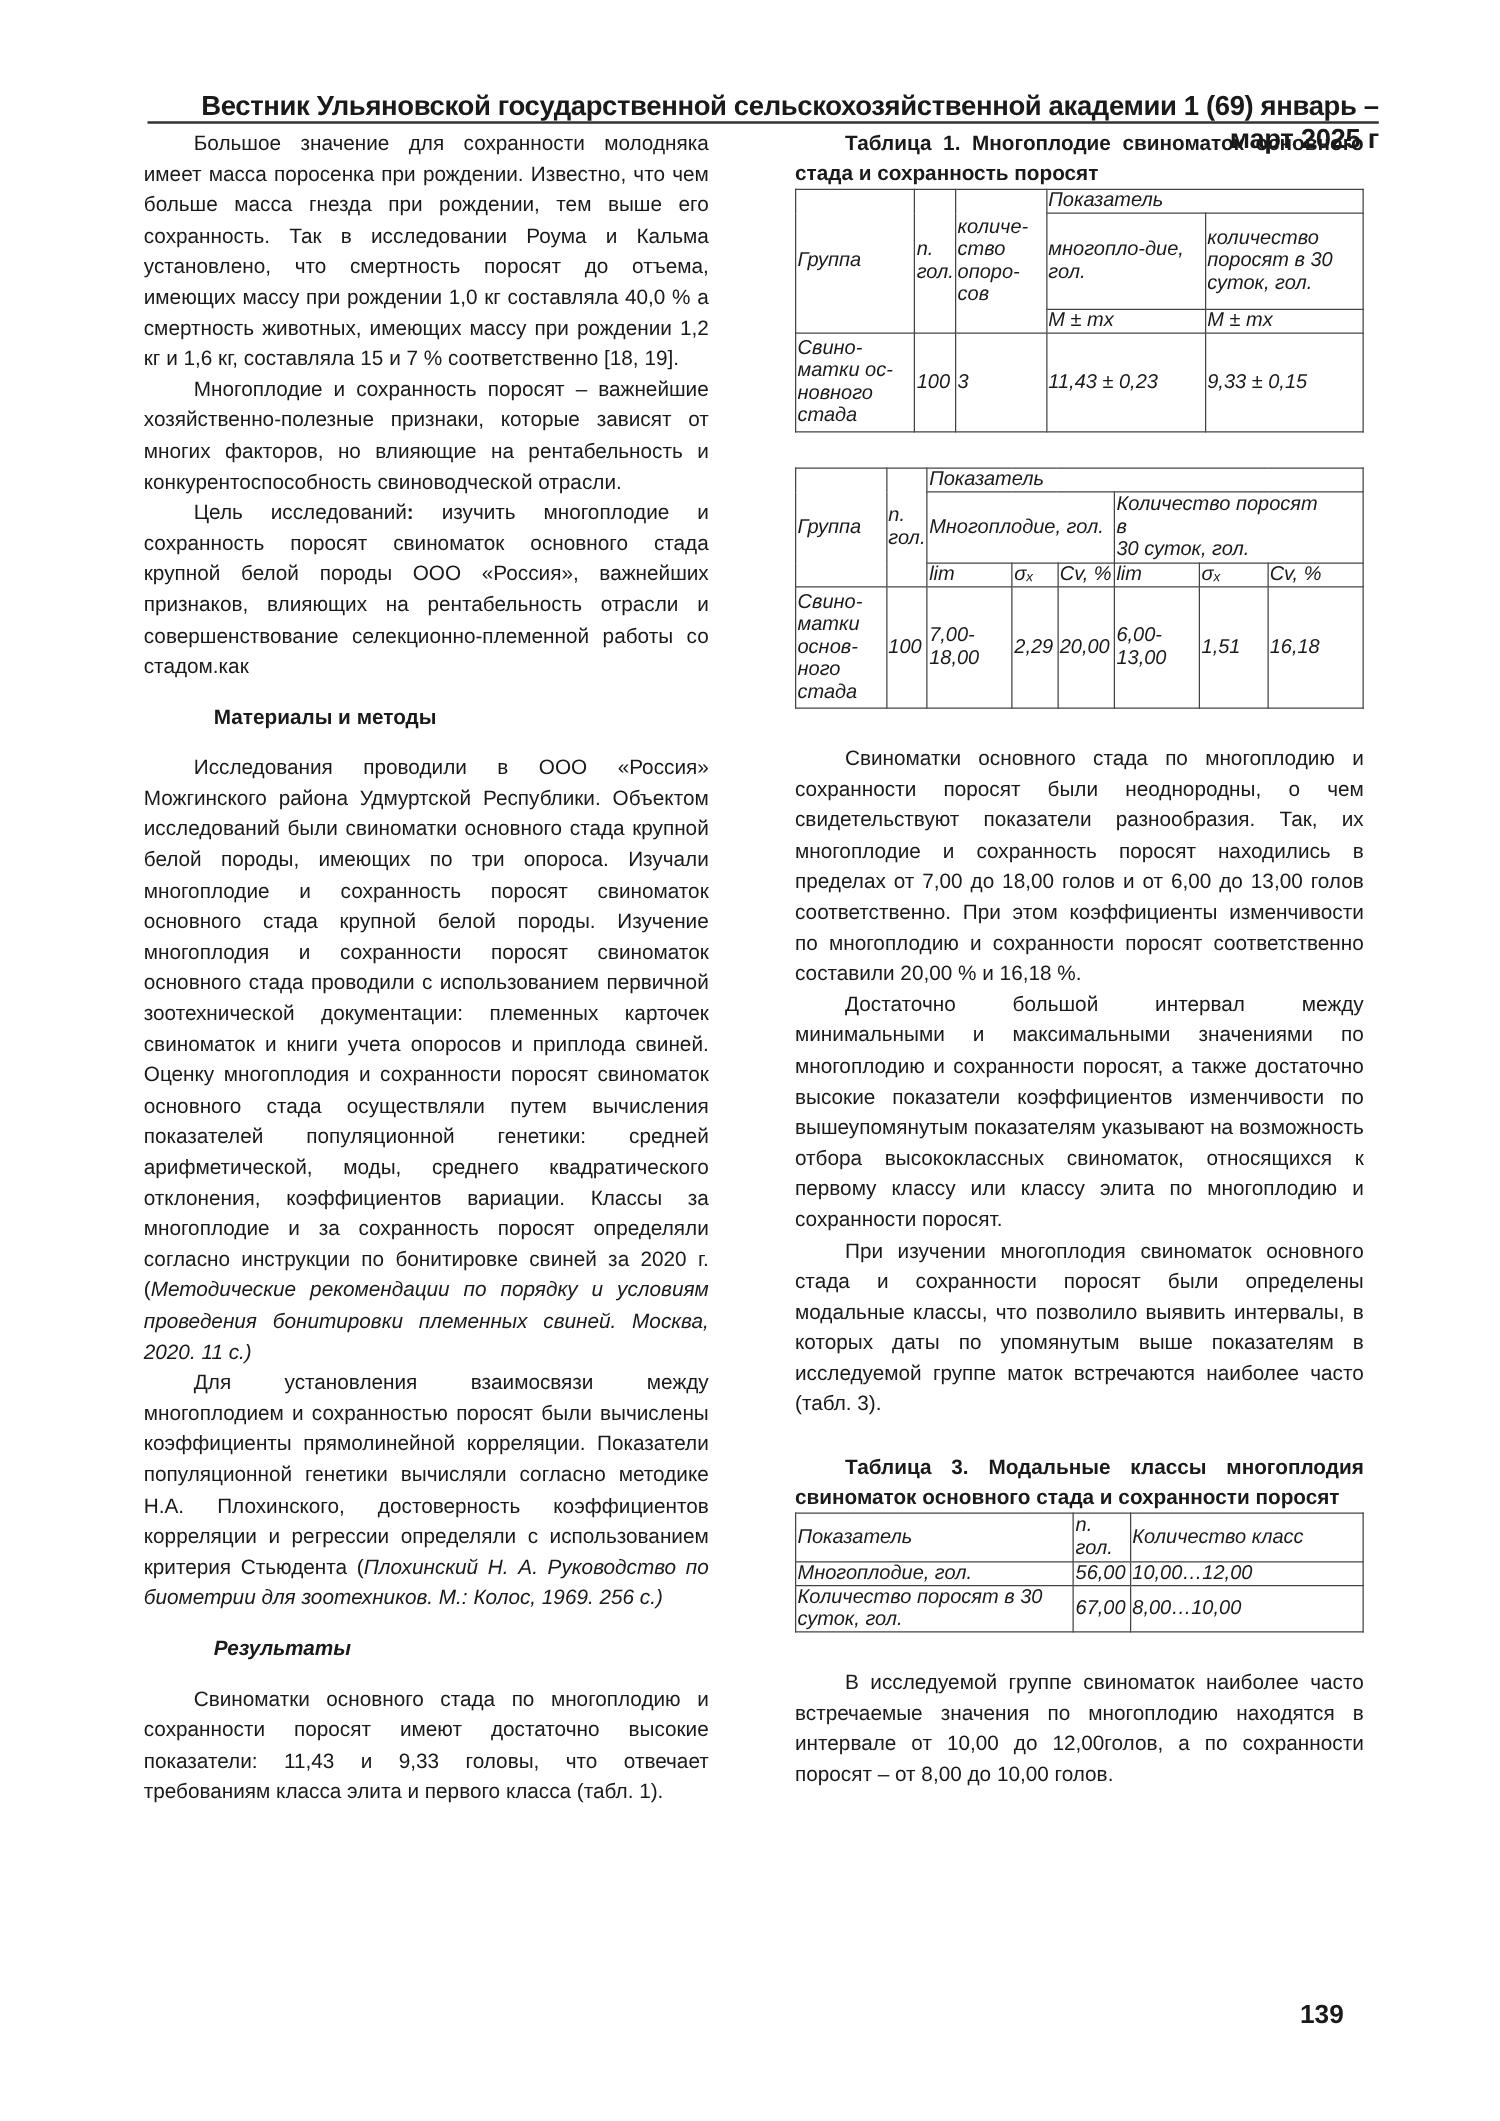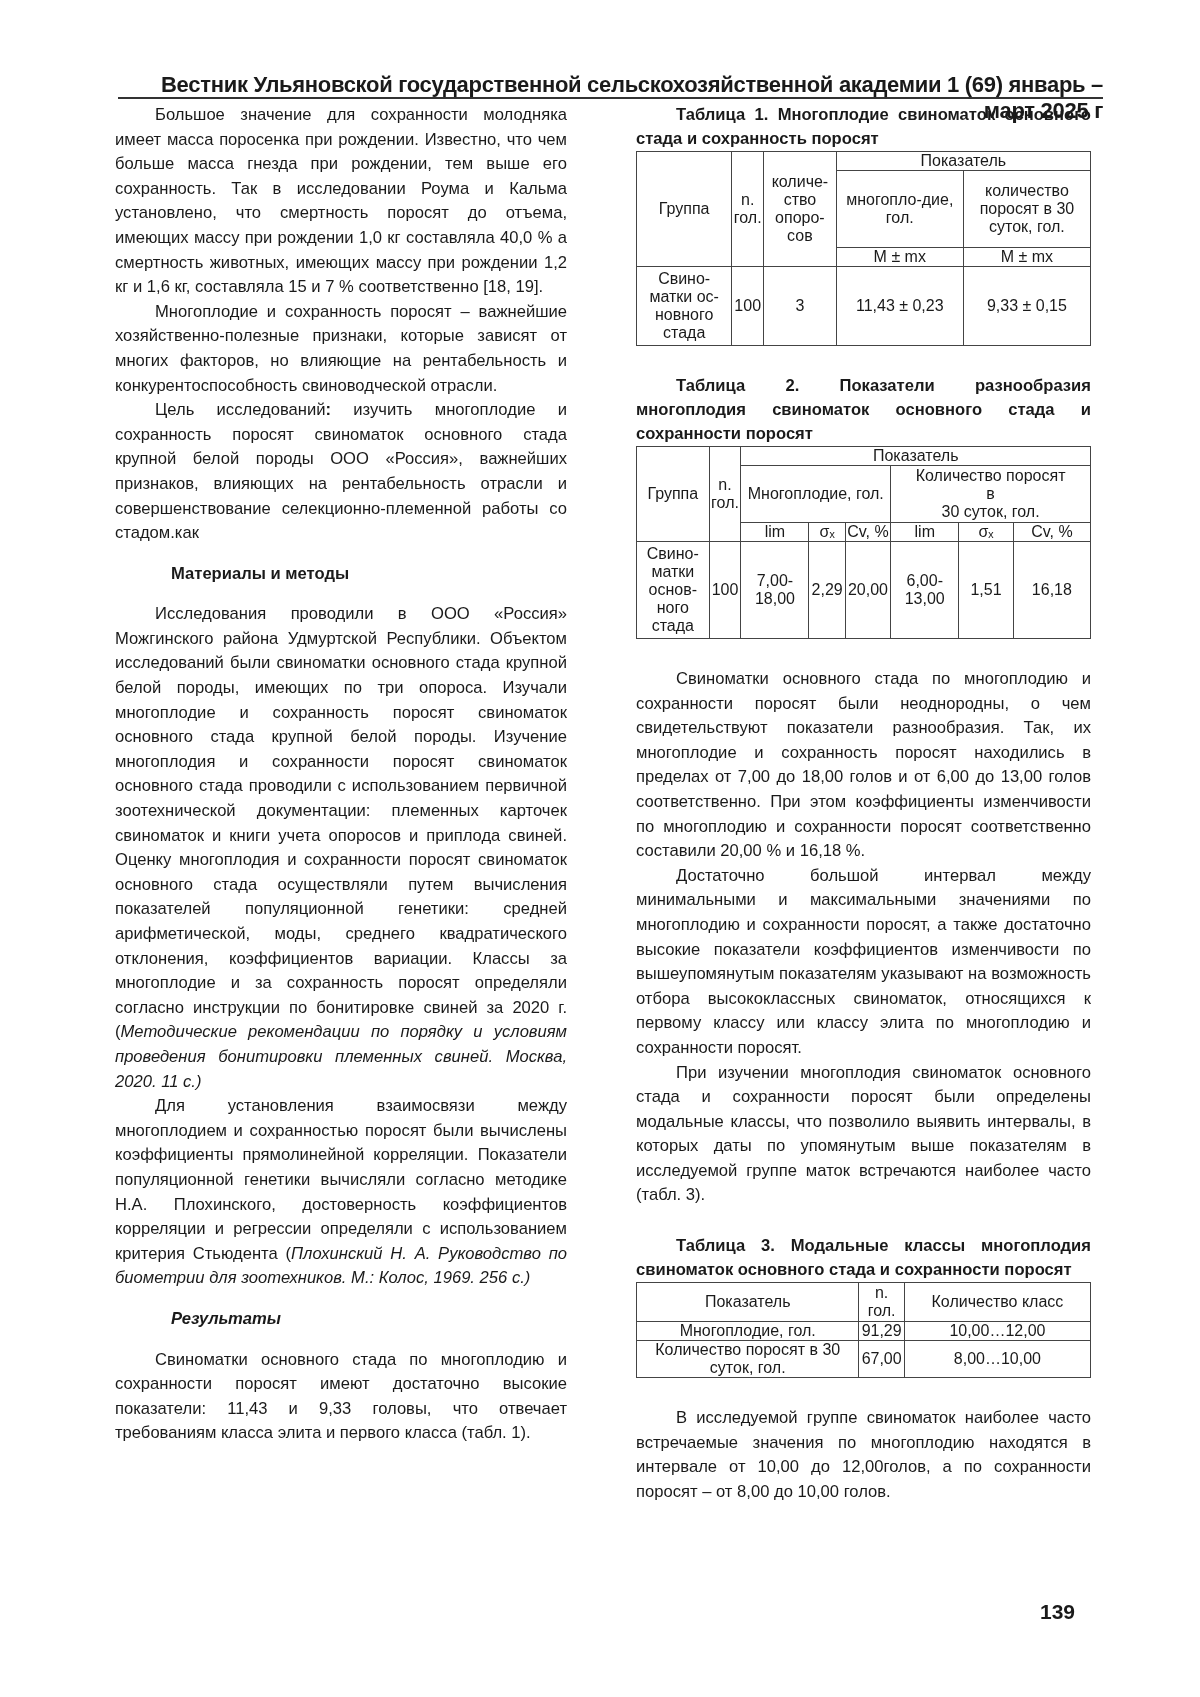--- a/index.html
+++ b/index.html
@@ -10,21 +10,21 @@
   .header-rule { position: absolute; left: 118px; top: 97px; width: 985px; height: 2px; background: #333; }
   .col { position: absolute; top: 103px; font-size: 16.6px; line-height: 24.6px; text-align: justify; }
   .col-left { left: 115px; width: 452px; }
   .col-right { left: 636px; width: 455px; }
   .p { margin: 0; text-indent: 40px; }
   .sec { margin: 16px; text-indent: 40px; font-weight: bold; }
   .sec.it { font-style: italic; }
   .it { font-style: italic; }
   .cap { margin: 0; text-indent: 40px; font-weight: bold; line-height: 24px; }
   table.t { border-collapse: collapse; width: 100%; font-size: 16px; line-height: 18px; margin-bottom: 14px; }
-  table.t td { border: 1.5px solid #444; text-align: center; vertical-align: middle; padding: 0 1px; }
+  table.t td { border: 1.5px solid #444; text-align: left; vertical-align: middle; padding: 0 1px; font-style: italic; }
   .gap-s { height: 14px; }
   .gap-m { height: 26px; }
   .page-number { position: absolute; left: 1040px; top: 1600px; font-weight: bold; font-size: 21px; }
 </style>
 </head>
 <body>
 
 <div class="header">Вестник Ульяновской государственной сельскохозяйственной академии 1 (69) январь – март 2025 г</div>
 <div class="header-rule"></div>
 
@@ -61,21 +61,20 @@
       <td style="height:78px">Свино-матки ос-новного стада</td>
       <td>100</td>
       <td>3</td>
       <td>11,43 ± 0,23</td>
       <td>9,33 ± 0,15</td>
     </tr>
   </tbody>
     </table>
 
   <div class="gap-s"></div>
-  <p class="cap">Таблица 2. Показатели разнообразия многоплодия свиноматок основного стада и сохранности поросят</p>
   <table class="t">
     <tbody>
         <tr>
       <td rowspan="3" style="width:16%">Группа</td>
       <td rowspan="3" style="width:7%">n. гол.</td>
       <td colspan="6">Показатель</td>
     </tr>
     <tr>
       <td colspan="3" style="height:56px">Многоплодие, гол.</td>
       <td colspan="3">
@@ -114,21 +113,21 @@
   <p class="cap">Таблица 3. Модальные классы многоплодия свиноматок основного стада и сохранности поросят</p>
   <table class="t">
     <tbody>
         <tr>
       <td style="width:49%;height:38px">Показатель</td>
       <td style="width:10%">n. гол.</td>
       <td>Количество класс</td>
     </tr>
     <tr>
       <td>Многоплодие, гол.</td>
-      <td>91,29</td>
+      <td>56,00</td>
       <td>10,00…12,00</td>
     </tr>
     <tr>
       <td>Количество поросят в 30 суток, гол.</td>
       <td>67,00</td>
       <td>8,00…10,00</td>
     </tr>
   </tbody>
     </table>
 

